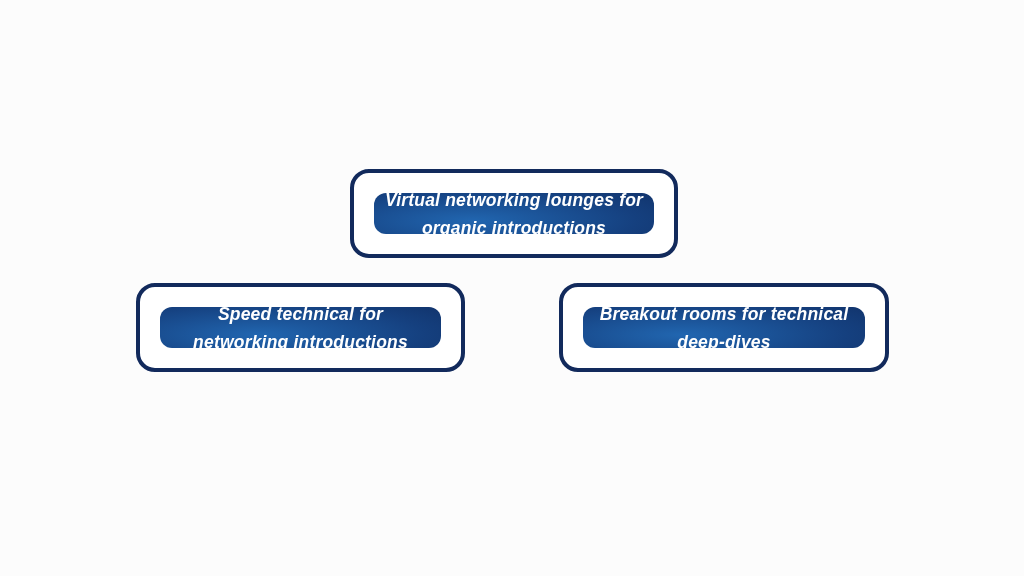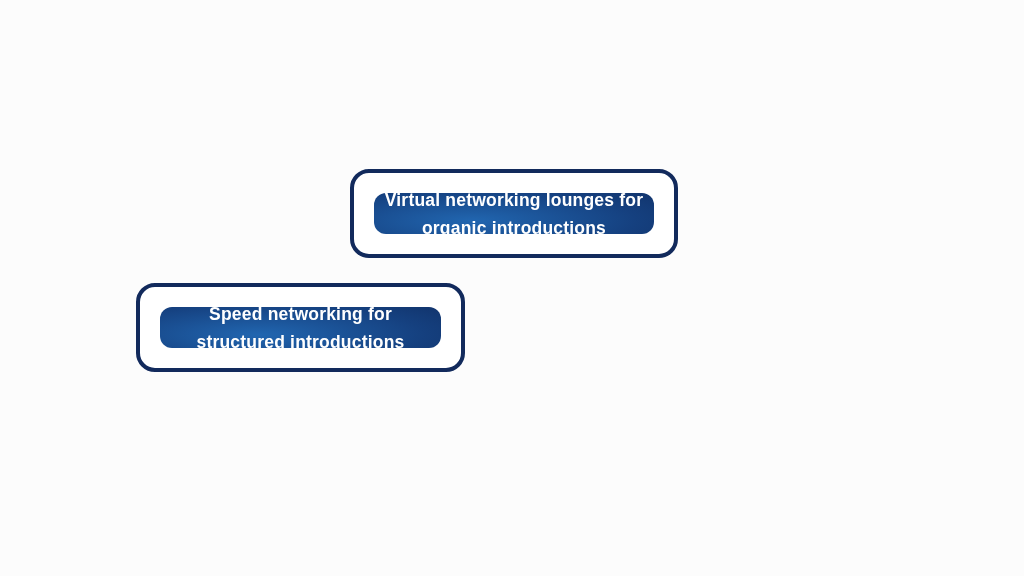--- a/index.html
+++ b/index.html
@@ -17,20 +17,21 @@
     background: var(--bg, #fcfcfc);
     overflow: hidden;
   }
   .node {
     position: absolute;
     box-sizing: border-box;
     border: 4px solid var(--border-navy, #122a5c);
     background: var(--ring-white, #ffffff);
     border-radius: 19px;
     padding: 20px;
+    font-style: italic;
   }
   .node-inner {
     width: 100%;
     height: 100%;
     box-sizing: border-box;
     border-radius: 12px;
     background:
       radial-gradient(ellipse 130% 170% at 35% 68%,
         var(--gradient-light, #2166b0) 0%,
         var(--gradient-mid, #15407f) 45%,
@@ -60,19 +61,25 @@
 
   <div class="node node-top">
     <div class="node-inner">
       <div class="node-line">Virtual networking lounges for</div>
       <div class="node-line">organic introductions</div>
     </div>
   </div>
 
   <div class="node node-left">
     <div class="node-inner">
-      <div class="node-line">Speed networking for</div>
-      <div class="node-line">structured introductions</div>
+      <div class="node-line">Speed technical for</div>
+      <div class="node-line">networking introductions</div>
     </div>
   </div>
 
+  <div class="node node-right">
+    <div class="node-inner">
+      <div class="node-line">Breakout rooms for technical</div>
+      <div class="node-line">deep-dives</div>
+    </div>
+  </div>
 
 </div>
 
 </body></html>

